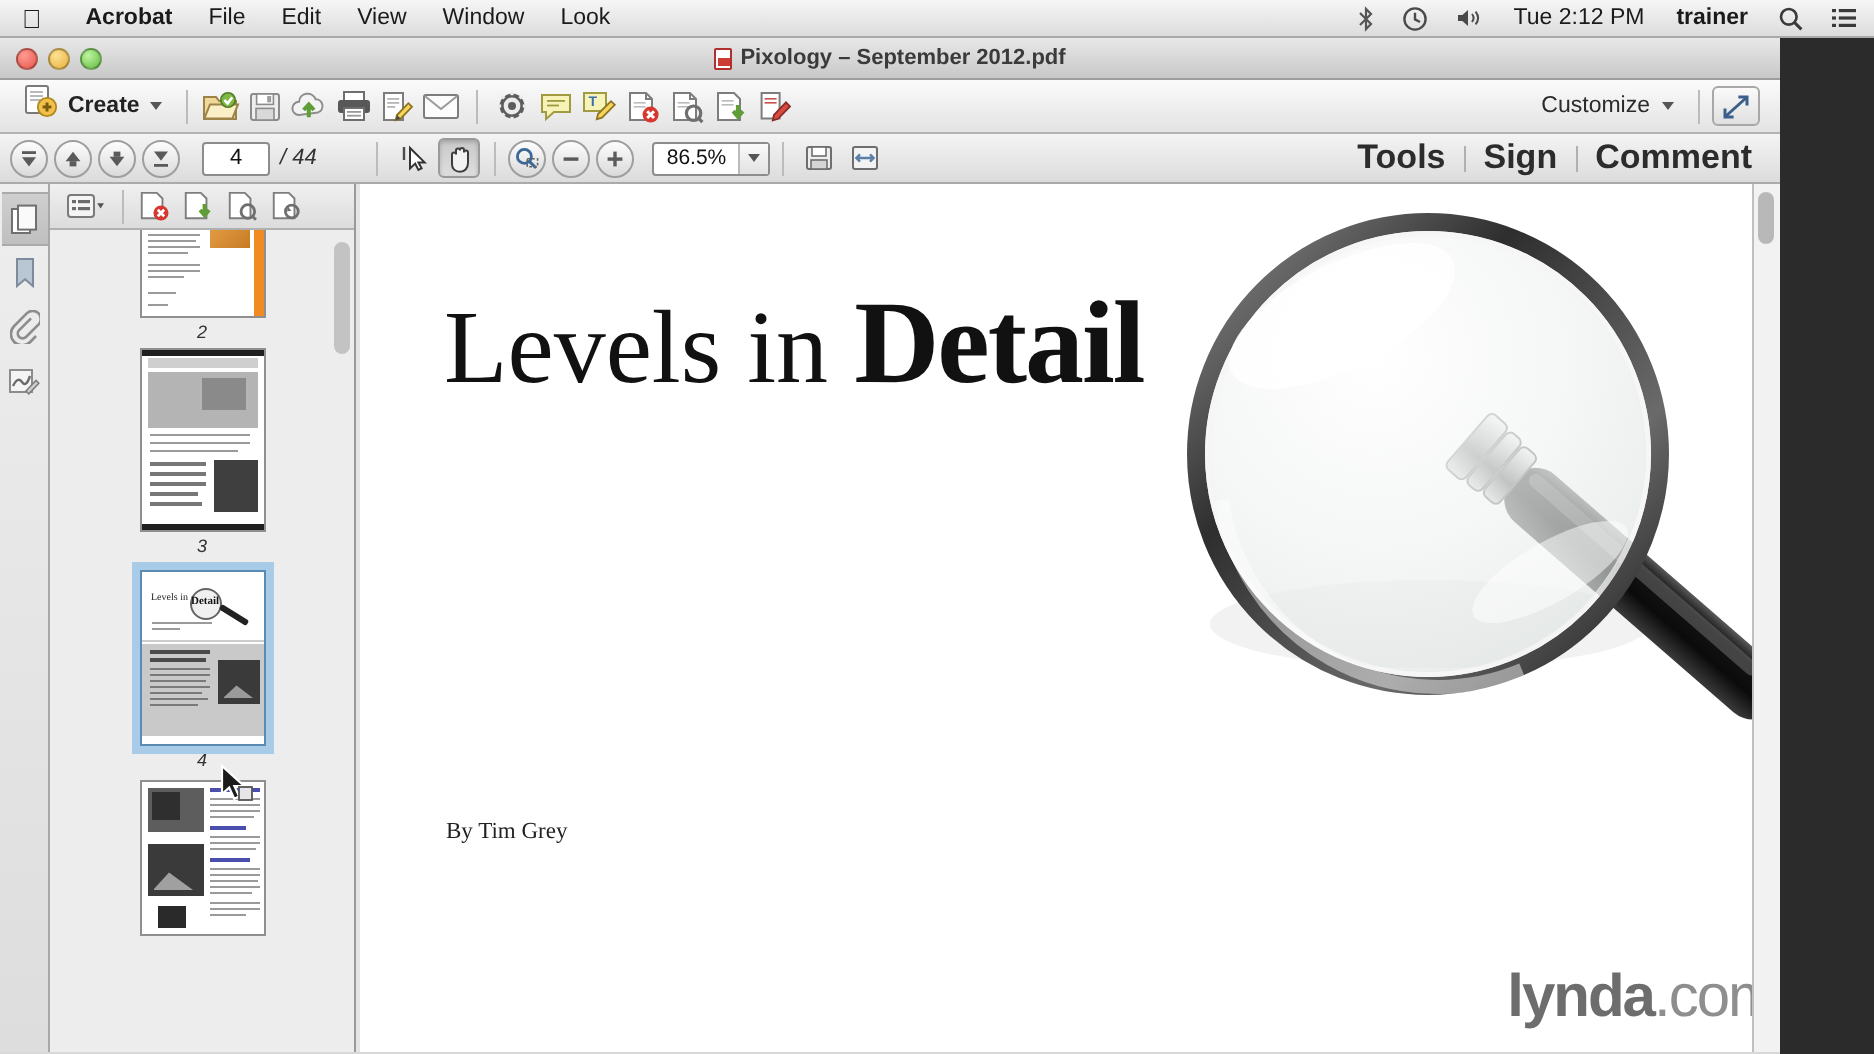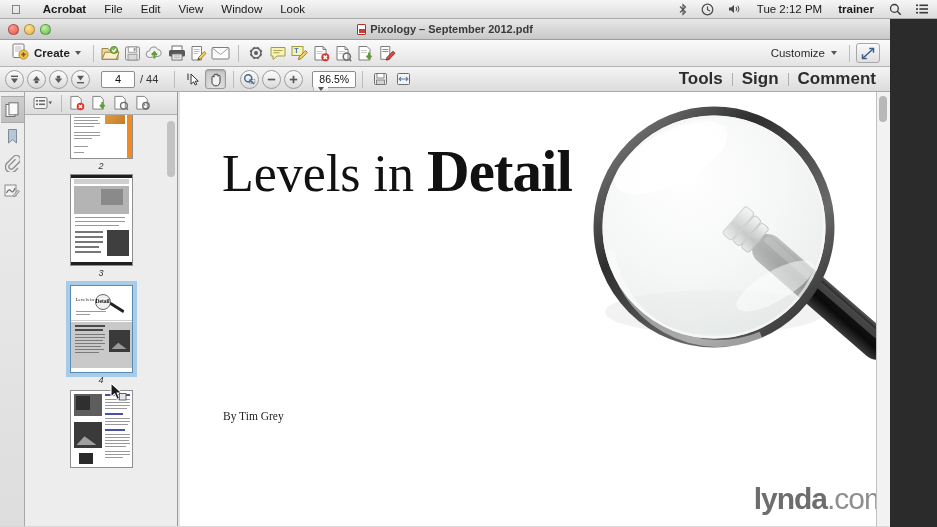--- a/index.html
+++ b/index.html
@@ -93,35 +93,35 @@
     border: 1px solid #9e9e9e;
     display: flex; align-items: center; justify-content: center;
     margin-right: 3px;
   }
   .pagefield {
     width: 34px; height: 17px; background: #fff;
     border: 1px solid #8d8d8d; border-radius: 2px;
     font-size: 11px; text-align: center; line-height: 15px;
     color: #111; margin: 0 5px 0 8px;
   }
-  .pagetotal { font-size: 11px; color: #333; margin-right: 10px; white-space: nowrap; }
+  .pagetotal { font-size: 11px; color: #333; margin-right: 24px; white-space: nowrap; font-style: italic; }
   .sq-btn {
     width: 21px; height: 20px; border-radius: 3px;
     display: flex; align-items: center; justify-content: center;
     margin: 0 1px;
   }
   .sq-btn.active {
     background: linear-gradient(#c9c9c9, #dedede);
     border: 1px solid #9a9a9a;
     box-shadow: inset 0 1px 2px rgba(0,0,0,.2);
   }
   .zoomfield {
     display: flex; align-items: flex-start;
     height: 17px; background: #fff;
-    border: 1px solid #8d8d8d; border-radius: 2px; margin-left: 6px; flex-direction: column;
+    border: 1px solid #8d8d8d; border-radius: 2px; margin-left: 6px;
   }
   .zoomval { font-size: 10.5px; color: #111; padding: 0 6px; line-height: 15px; white-space: nowrap;}
   .zoomarrow {
     width: 15px; height: 15px; border-left: 1px solid #bbb;
     background: linear-gradient(#fafafa,#e2e2e2);
     display:flex;align-items:center;justify-content:center;
   }
   .tb2-right { margin-left: auto; display: flex; align-items: center; }
   .tb2-link { font-size: 17px; font-weight: bold; color: #2c2c2c; padding: 0 9px; white-space: nowrap;}
   .tb2-vsep { width:1px;height:13px;background:#b0b0b0; }

